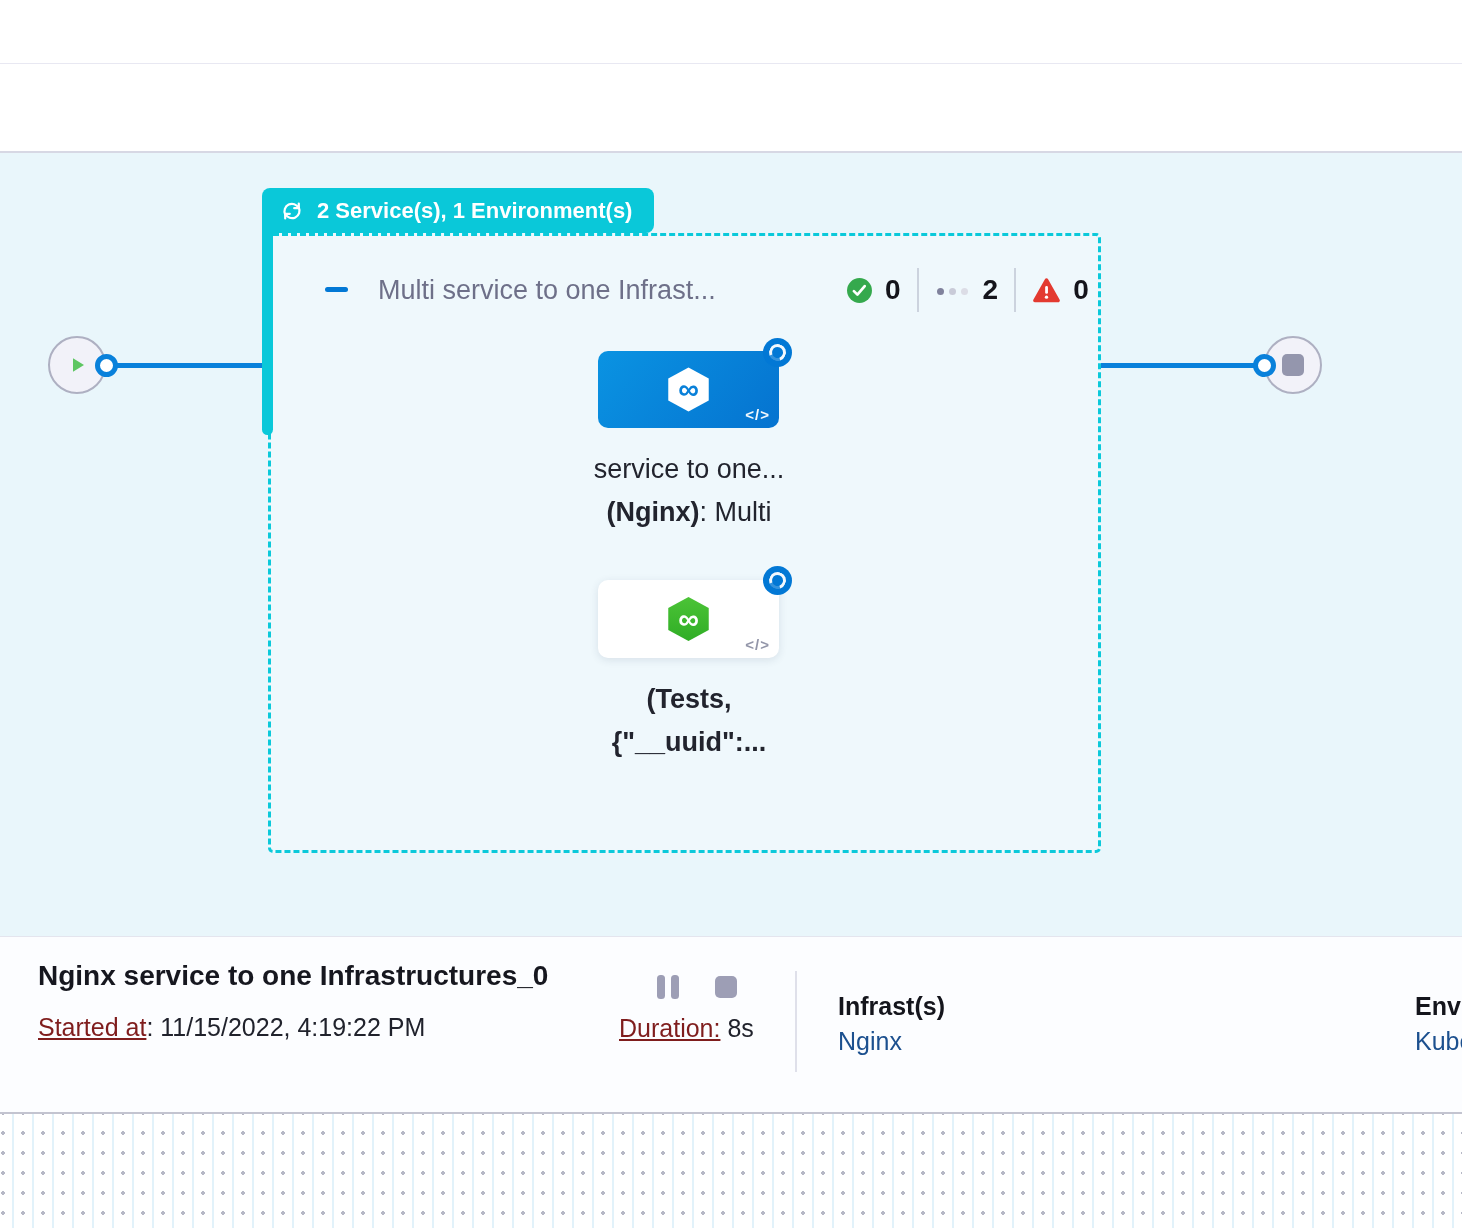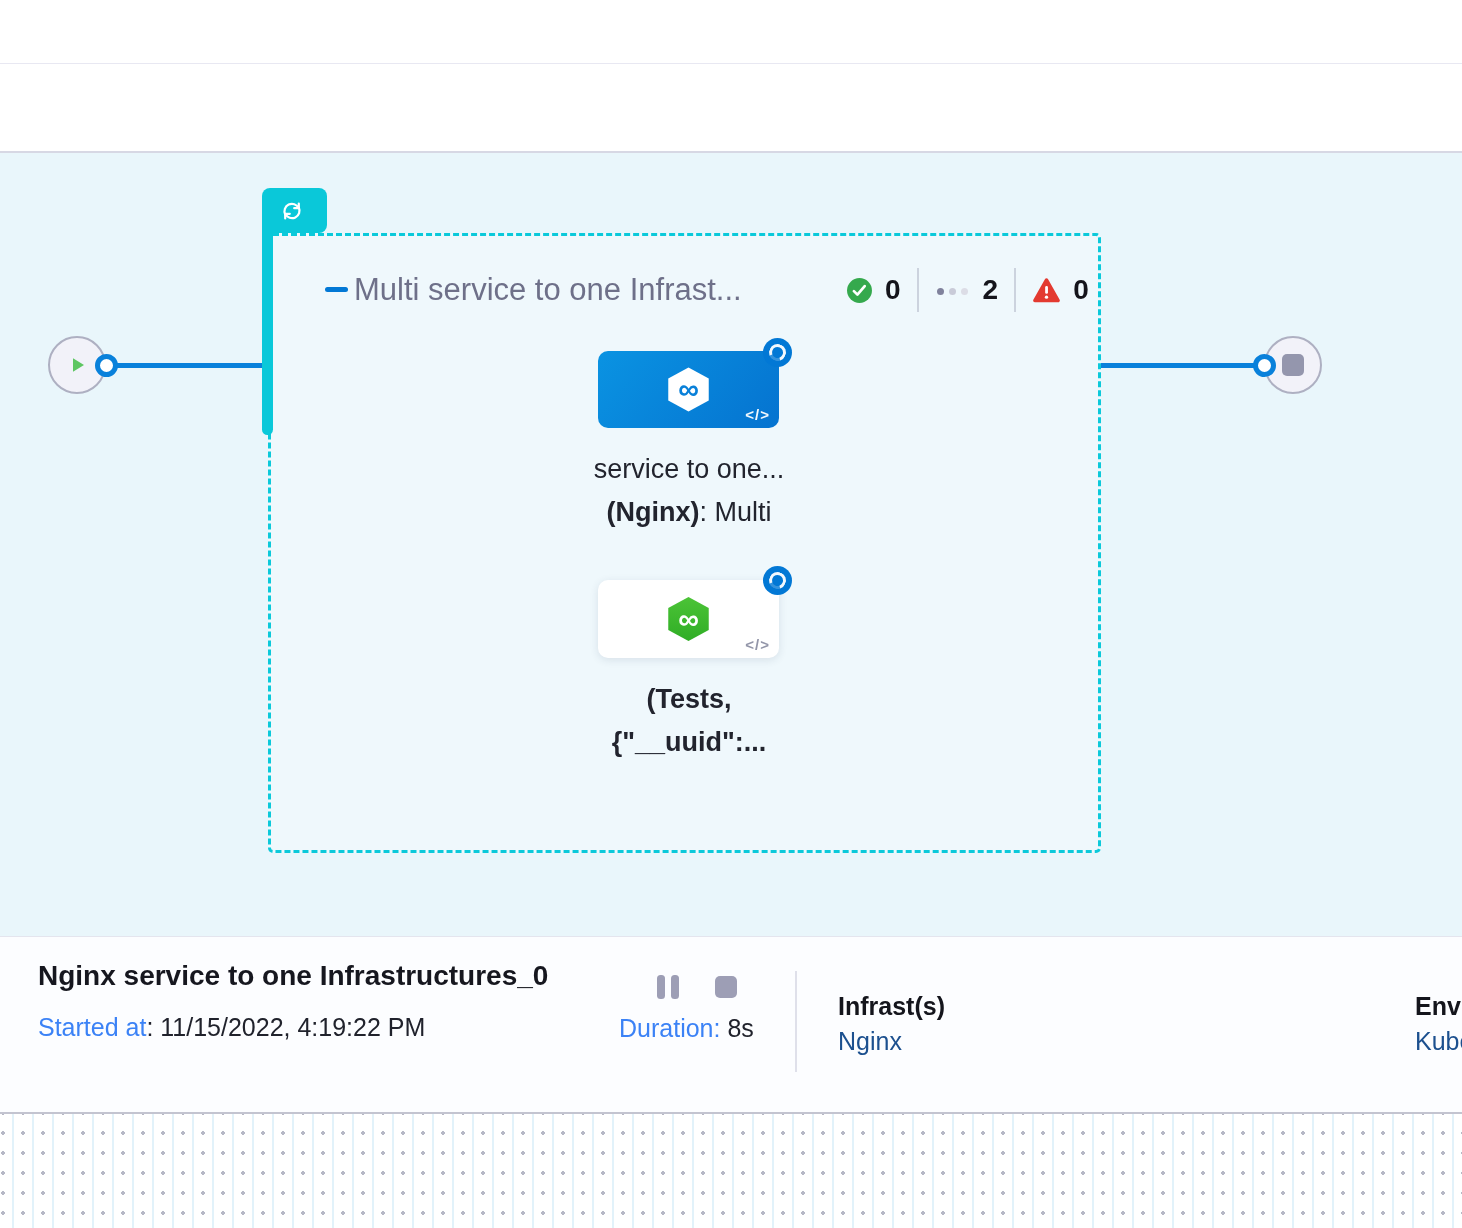--- a/index.html
+++ b/index.html
@@ -27,21 +27,21 @@
   
   .bg-canvas { left:0; top:153px; width:1462px; height:783px; background:#e9f6fb; }
   .dashed-box { left:268px; top:233px; width:833px; height:620px;
                 border:3px dashed #0bc9da; border-radius:5px; background:rgba(255,255,255,.28); }
   .teal-strip { left:262px; top:226px; width:11px; height:209px; background:#0ac8d9; border-radius:0 0 8px 8px; z-index:3; }
   .group-badge { left:262px; top:188px; height:45px; padding:0 22px 0 17px;
                  background:#0ac8d9; border-radius:8px 8px 8px 0; display:flex; align-items:center; gap:12px;
                  color:#fff; font-size:22px; font-weight:600; z-index:4; cursor:pointer; white-space:nowrap; }
 
   .minus-dash { left:325px; top:287px; width:23px; height:5px; background:#0278d5; border-radius:3px; cursor:pointer; }
-  .stage-title { left:354px; top:274px; font-size:31px; color:#6e7089; line-height:32px; white-space:nowrap; }
+  .stage-title { left:378px; top:274px; font-size:27px; color:#6e7089; line-height:32px; white-space:nowrap; }
 
   .counts { left:846px; top:268px; height:44px; display:flex; align-items:center; gap:12px; }
   .count-num { font-size:28px; font-weight:600; color:#14141b; }
   .csep { width:2px; height:44px; background:#ccd3de; margin:0 4px; }
   .dots-i { display:inline-block; width:7px; height:7px; border-radius:50%; margin:0 2.5px; }
 
   .edge { height:5px; background:#0981db; top:363px; }
   .conn-dot { width:23px; height:23px; border-radius:50%; background:#fff; border:5px solid #0981db; top:354px; z-index:2; }
   .endpoint { width:58px; height:58px; border-radius:50%; background:#f2f2f9; border:2px solid #aeb0c2;
               top:336px; display:flex; align-items:center; justify-content:center; }
@@ -64,21 +64,21 @@
 
   .node-label { width:280px; text-align:center; font-size:27px; color:#22242e; line-height:43px; }
   .node-label b { font-weight:700; }
   .lbl-nginx { left:549px; top:448px; }
   .lbl-tweety { left:549px; top:678px; font-weight:700; }
 
   
   .bg-footer { left:0; top:936px; width:1462px; height:176px; background:#fcfdff; border-top:1px solid #e4e5ee; }
   .foot-title { left:38px; top:960px; font-size:28px; font-weight:700; color:#16171f; white-space:nowrap; }
   .foot-row { font-size:25px; line-height:30px; white-space:nowrap; }
-  .lbl-gray { color:#3b82f6; }
+  .lbl-gray { color:#7f1d1d;text-decoration:underline; }
   .lbl-dark { color:#20222c; }
   .foot-bold { font-size:25px; font-weight:700; color:#14151c; white-space:nowrap; }
   .foot-link { font-size:25px; color:#1c508f; cursor:pointer; white-space:nowrap; }
   .pause-bars { left:657px; top:975px; display:flex; gap:6px; cursor:pointer; }
   .pause-bars i { display:block; width:8px; height:24px; background:#9d9eb5; border-radius:3.5px; }
   .stop-icon { left:715px; top:976px; width:22px; height:22px; background:#9d9eb5; border-radius:5px; cursor:pointer; }
   .foot-sep { left:795px; top:971px; width:2px; height:101px; background:#dfe0ea; }
 
   
   .bg-grid { left:0; top:1112px; width:1462px; height:116px; background:#ffffff;
@@ -147,20 +147,21 @@
 
 <div class="abs dashed-box"></div>
 <div class="abs teal-strip"></div>
 <div class="abs group-badge">
   <svg width="26" height="26" viewBox="0 0 26 26" fill="none" stroke="#fff" stroke-width="2.2" stroke-linecap="round" stroke-linejoin="round">
     <path d="M6.2 16.5A7.4 7.4 0 0 1 19.6 10"></path>
     <path d="M19.8 5.6v4.6h-4.6"></path>
     <path d="M19.8 9.5A7.4 7.4 0 0 1 6.4 16"></path>
     <path d="M6.2 20.4v-4.6h4.6"></path>
   </svg>
+  <span>2 Service(s), 1 Environment(s)</span>
 </div>
 
 <div class="abs endpoint" style="left:48px">
   <svg width="24" height="24" viewBox="0 0 24 24">
     <path d="M8 5.2v13.6L19 12z" fill="#5ec662"></path>
   </svg>
 </div>
 <div class="abs edge" style="left:104px;width:160px"></div>
 <div class="abs conn-dot" style="left:95px"></div>
 <div class="abs edge" style="left:1101px;width:160px"></div>

